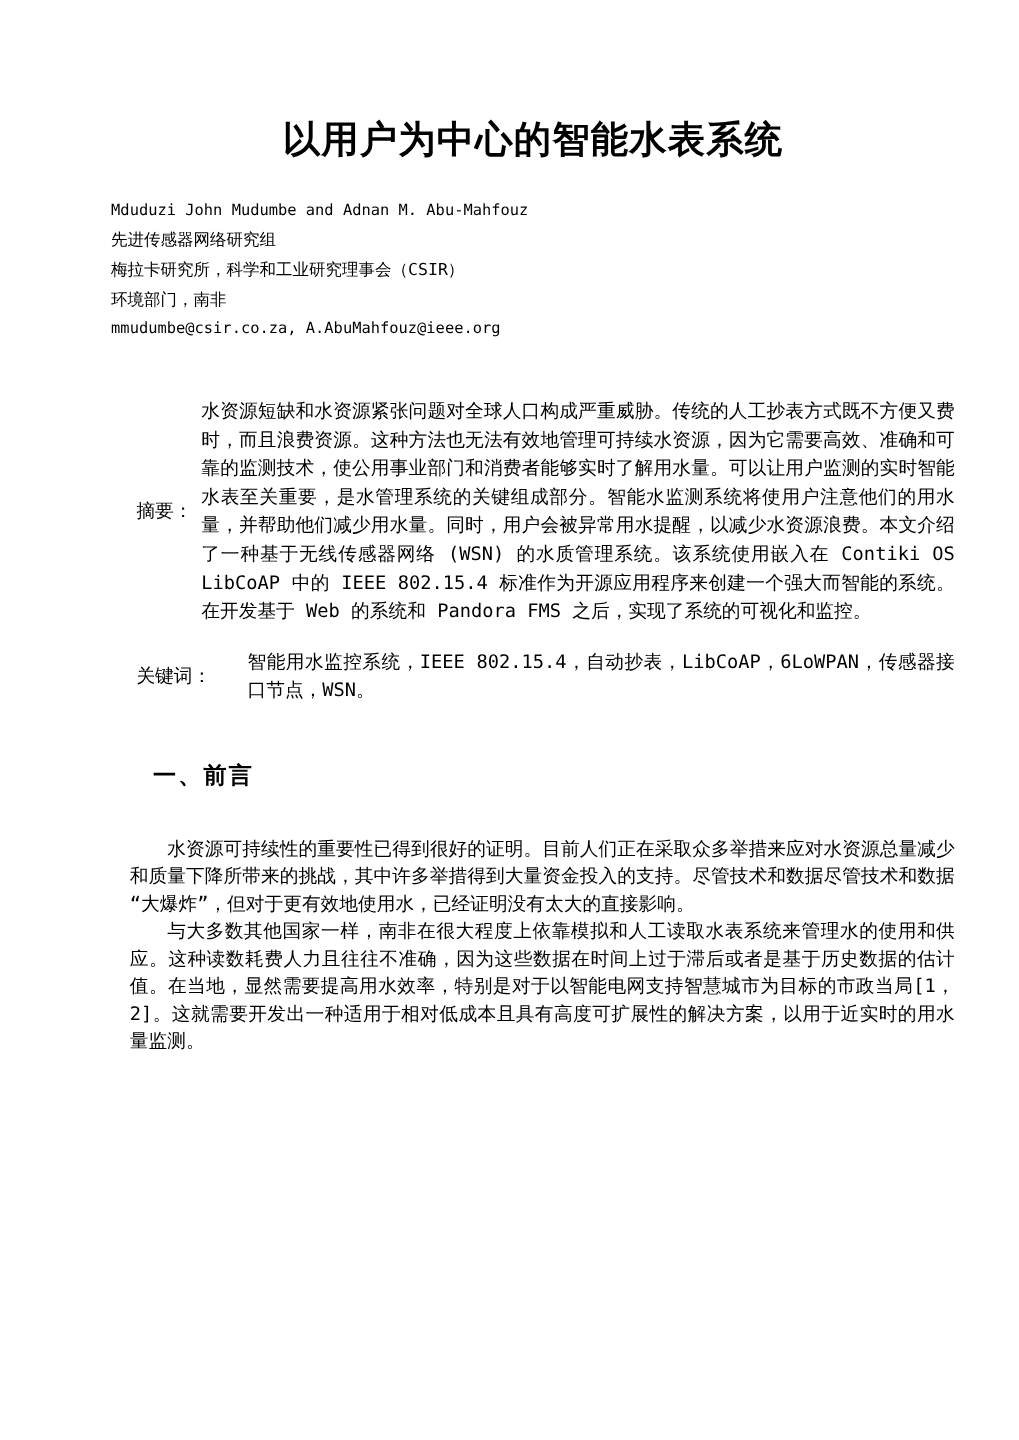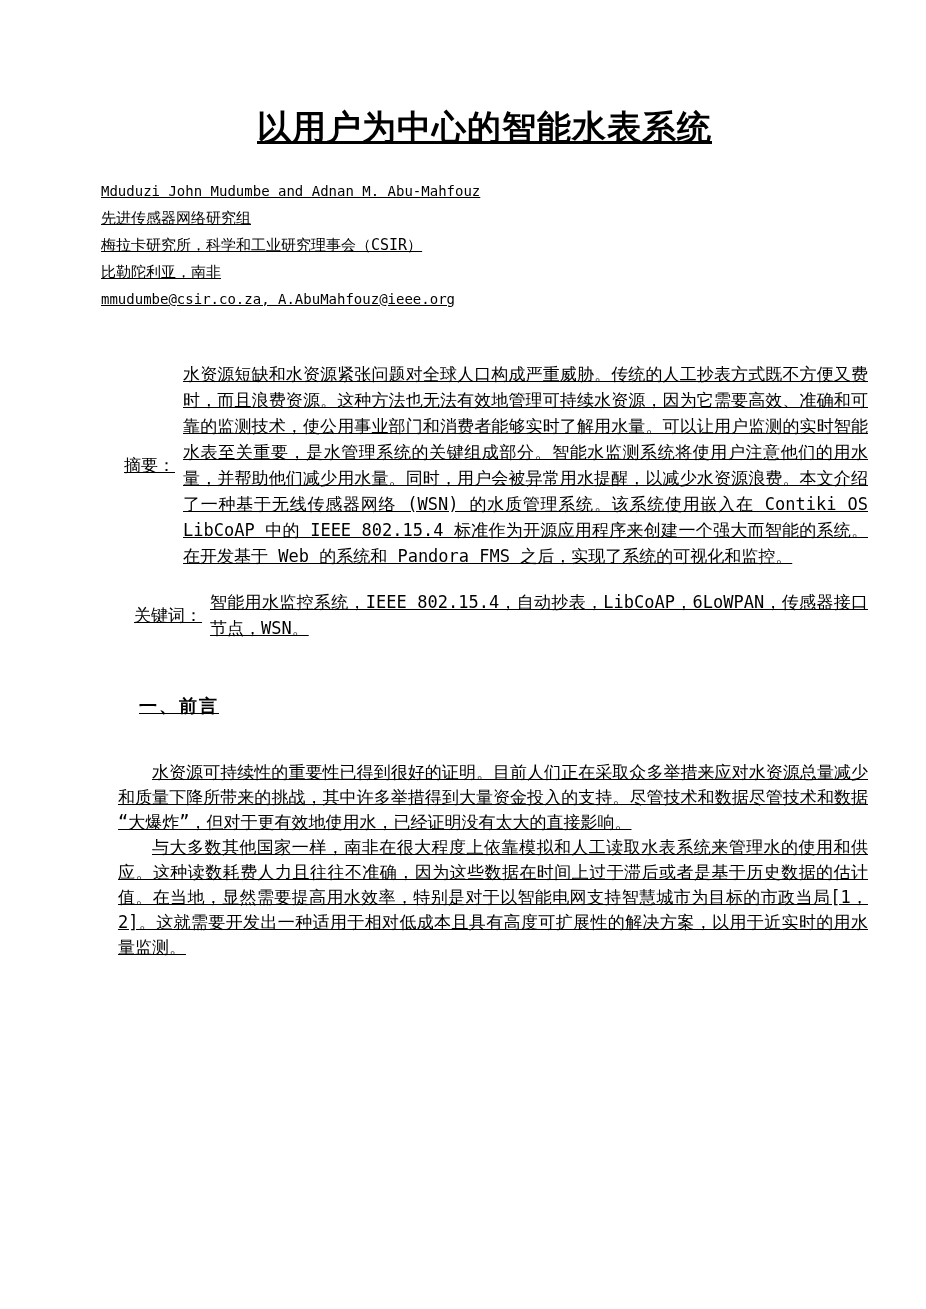--- a/index.html
+++ b/index.html
@@ -10,21 +10,20 @@
   .page {
     position: relative;
     width: 926px;
     height: 1309px;
     box-sizing: border-box;
     background: #ffffff;
     color: #000000;
     padding: 104px 58px 0 118px;
     overflow: hidden;
     font-family: "DejaVu Sans Mono", "DejaVu Serif", serif;
-    text-decoration: underline;
   }
   .doc-title {
     margin: 0 0 0 -17px;
     text-align: center;
     font-family: "Liberation Sans", sans-serif;
     font-weight: bold;
     font-size: 34px;
     line-height: 46px;
     letter-spacing: 1px;
   }
@@ -46,26 +45,26 @@
     line-height: 26px;
     text-align: justify;
   }
   .hang-label {
     flex: 0 0 auto;
     margin-right: 8px;
     white-space: nowrap;
   }
   .hang-text { flex: 1 1 auto; }
   .abstract { margin: 48px 0 0 6px; }
-  .keywords { margin: 20px 0 0 16px; }
+  .keywords { margin: 20px 0 0 6px; gap: 25px; }
   .section-heading {
     margin: 50px 0 0 21px;
     font-family: "Liberation Sans", sans-serif;
     font-weight: bold;
-    font-size: 18px;
+    font-size: 21px;
     line-height: 30px;
     letter-spacing: 2px;
   }
   .body-para {
     margin: 0;
     font-size: 17px;
     line-height: 25px;
     text-align: justify;
     text-indent: 2em;
   }
@@ -75,21 +74,21 @@
 <body>
 
 <div class="page">
 
   <h1 class="doc-title">以用户为中心的智能水表系统</h1>
 
   <div class="authors">
     <div class="author-line latin">Mduduzi John Mudumbe and Adnan M. Abu-Mahfouz</div>
     <div class="author-line">先进传感器网络研究组</div>
     <div class="author-line">梅拉卡研究所，科学和工业研究理事会（CSIR）</div>
-    <div class="author-line">比勒陀利亚，南非</div>
+    <div class="author-line">环境部门，南非</div>
     <div class="author-line latin">mmudumbe@csir.co.za, A.AbuMahfouz@ieee.org</div>
   </div>
 
   <div class="hang-block abstract">
     <span class="hang-label">摘要：</span>
     <span class="hang-text">水资源短缺和水资源紧张问题对全球人口构成严重威胁。传统的人工抄表方式既不方便又费时，而且浪费资源。这种方法也无法有效地管理可持续水资源，因为它需要高效、准确和可靠的监测技术，使公用事业部门和消费者能够实时了解用水量。可以让用户监测的实时智能水表至关重要，是水管理系统的关键组成部分。智能水监测系统将使用户注意他们的用水量，并帮助他们减少用水量。同时，用户会被异常用水提醒，以减少水资源浪费。本文介绍了一种基于无线传感器网络 (WSN) 的水质管理系统。该系统使用嵌入在 Contiki OS LibCoAP 中的 IEEE 802.15.4 标准作为开源应用程序来创建一个强大而智能的系统。在开发基于 Web 的系统和 Pandora FMS 之后，实现了系统的可视化和监控。</span>
   </div>
 
   <div class="hang-block keywords">
     <span class="hang-label">关键词：</span>

